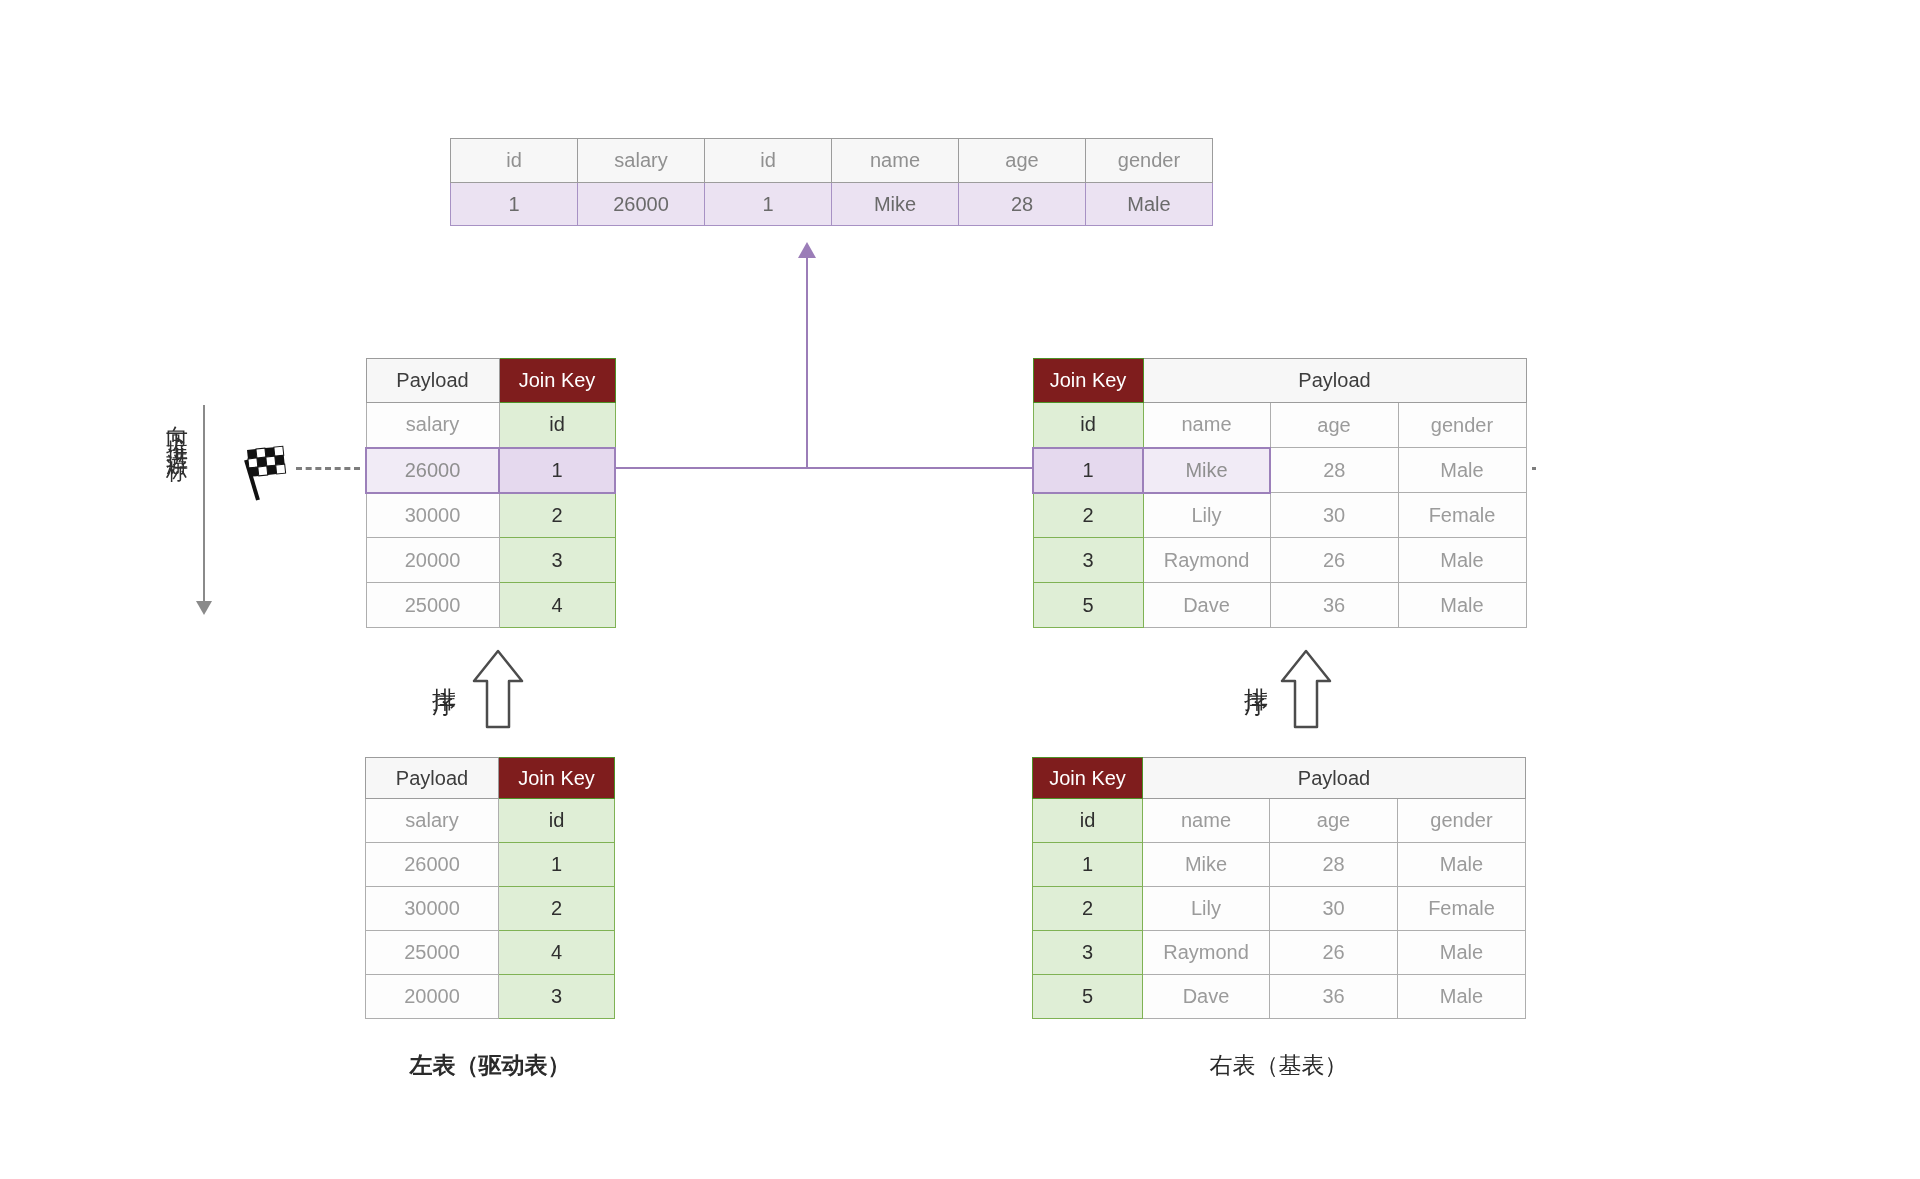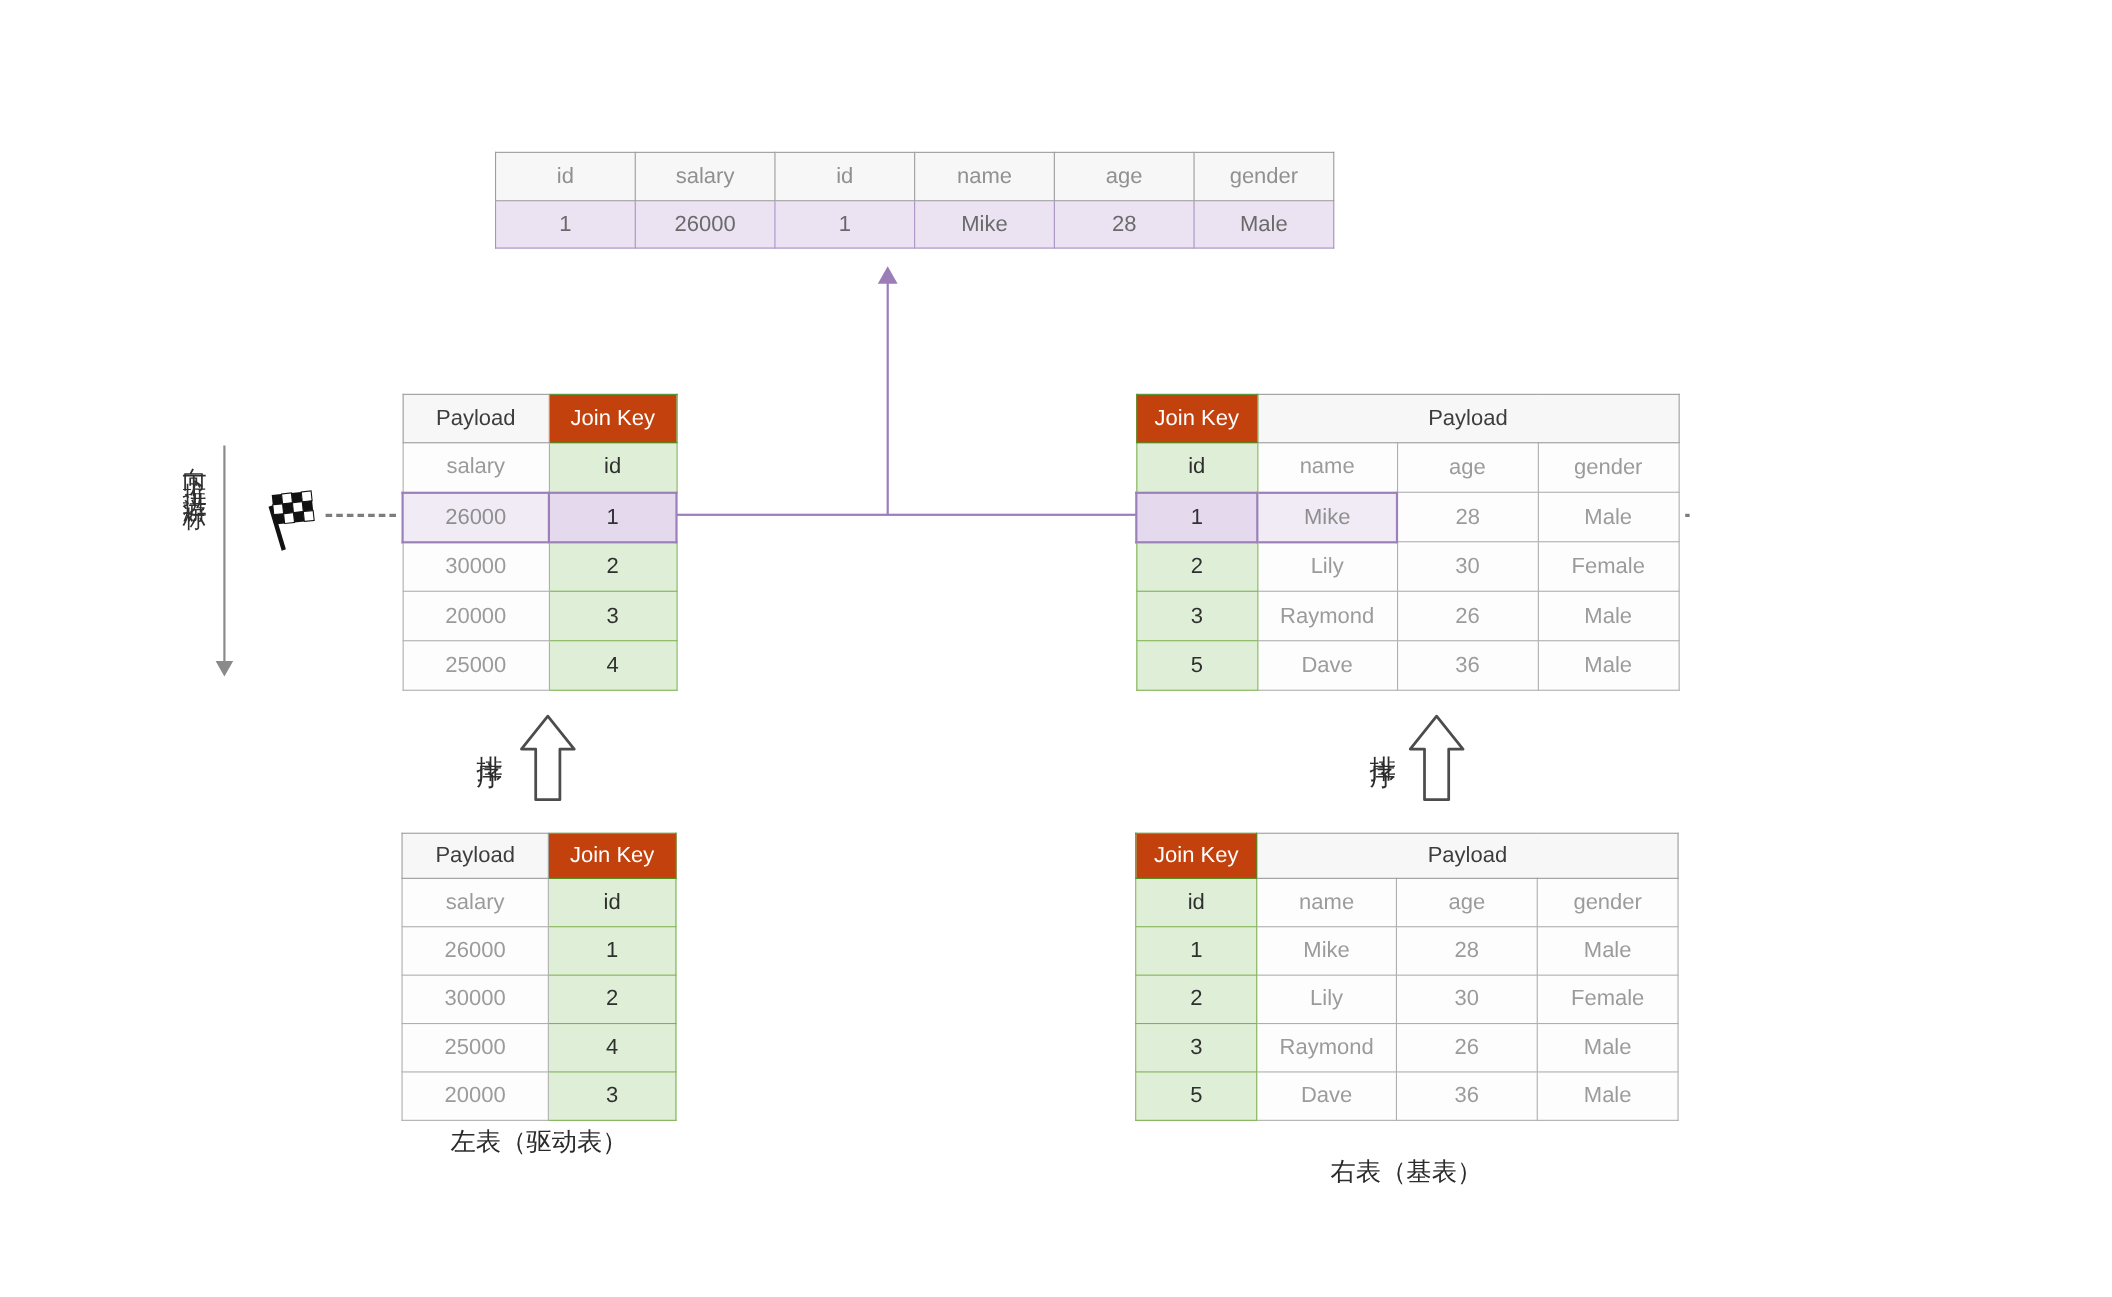--- a/index.html
+++ b/index.html
@@ -3,21 +3,21 @@
 <meta charset="utf-8">
 <style>
   html,body{margin:0;padding:0;background:#ffffff;}
   .canvas{position:relative;width:1536px;height:1179px;background:#ffffff;overflow:hidden;
           font-family:"Liberation Sans","DejaVu Sans",sans-serif;}
   .tbl{position:absolute;border-collapse:collapse;table-layout:fixed;}
   .tbl td{text-align:center;vertical-align:middle;font-size:20px;padding:0;
           border:1px solid #aeaeae;background:#fdfdfd;color:#9b9b9b;}
   td.hdr{background:#f7f7f7;color:#3d3d3d;border:1px solid #9c9c9c;}
   td.hdr-gray{background:#f7f7f7;color:#909090;border:1px solid #9c9c9c;}
-  td.green-hdr{background:#c2410c;color:#ffffff;border:1.5px solid #4e9026;}
+  td.green-hdr{background:#7f1d1d;color:#ffffff;border:1.5px solid #4e9026;}
   td.gcell{background:#dfeed6;color:#2f2f2f;border:1.5px solid #7fb254;}
   td.pcell-light{background:#f1ebf6;color:#8f8f8f;border:2px solid #9c80ba;}
   td.pcell-dark{background:#e5d9ee;color:#333333;border:2px solid #9c80ba;}
   td.top-data{background:#ebe2f2;color:#6a6a6a;border:1.5px solid #a791c4;}
   .hline-purple{position:absolute;height:2px;background:#9b7db8;}
   .vline-purple{position:absolute;width:2px;background:#9b7db8;}
   .vline-gray{position:absolute;width:2px;background:#8a8a8a;}
   .arrow-up-purple{position:absolute;width:0;height:0;
      border-left:9px solid transparent;border-right:9px solid transparent;
      border-bottom:16px solid #9b7db8;}
@@ -237,21 +237,21 @@
     <tr style="height:44px;">
       <td>25000</td>
       <td class="gcell">4</td>
     </tr>
     <tr style="height:44px;">
       <td>20000</td>
       <td class="gcell">3</td>
     </tr>
   </tbody>
     </table>
-  <div class="caption" style="left:365px;top:1022px;width:250px;">左表（驱动表）</div>
+  <div class="caption" style="left:365px;top:1050px;width:250px;font-weight:bold;">左表（驱动表）</div>
 
   <table class="tbl" style="left:1032px;top:757px;width:493px;">
     <colgroup>
         <col style="width:110px">
         <col style="width:127px">
         <col style="width:128px">
         <col style="width:128px">
       </colgroup>
     <tbody>
         <tr style="height:41px;">

